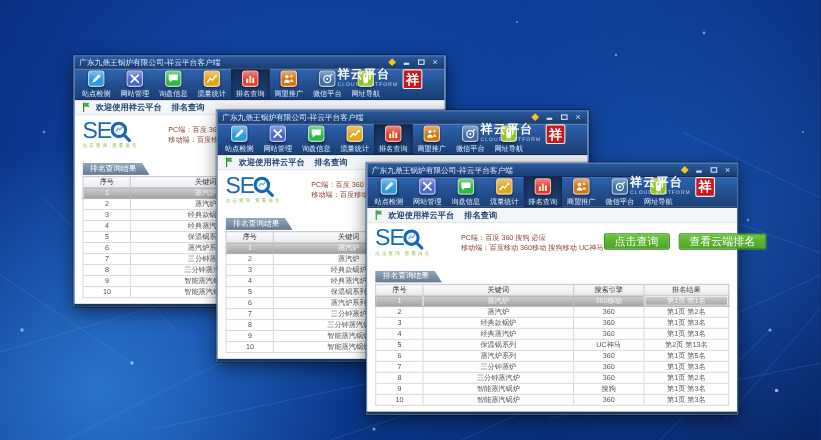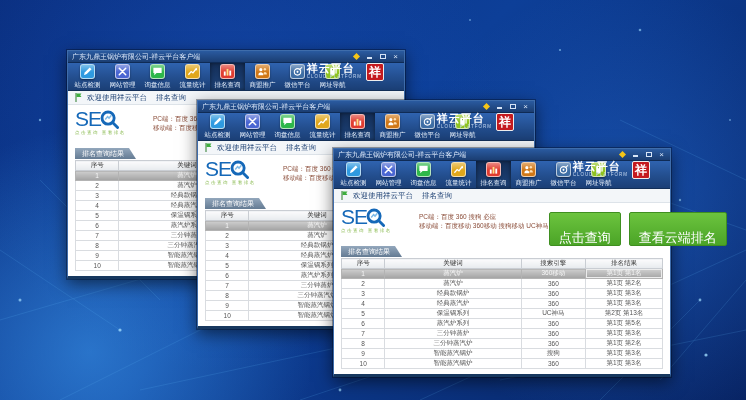--- a/index.html
+++ b/index.html
@@ -39,34 +39,34 @@
   .tb-ico::before{content:"";position:absolute;inset:0;border-radius:2px;background:linear-gradient(rgba(255,255,255,.38),rgba(255,255,255,0) 55%)}
   .tb-ico svg{width:11px;height:11px;position:relative}
   .tb-lab{font-size:6.5px;color:#e8f1fc;white-space:nowrap}
   .brand{position:absolute;right:20px;top:0;height:100%;display:flex;align-items:flex-start;gap:4px}
   .brand-name{font-size:11px;font-weight:bold;color:#fff;letter-spacing:1px;line-height:11px}
   .brand-sub{font-size:4.5px;color:#c6d8f0;letter-spacing:1px;line-height:5px}
   .brand-badge{width:18px;height:18px;background:#c41a1f;border:1px solid #eee;border-radius:2px;color:#fff;
     font-size:12px;font-weight:bold;display:flex;align-items:center;justify-content:center}
 
   .breadcrumb{height:14px;background:#f3f6f9;border-bottom:1px solid #dde3e9;display:flex;align-items:center;padding:0 7px;gap:5px}
-  .crumb-txt{font-size:7.5px;font-weight:normal;color:#1d4073;white-space:nowrap}
+  .crumb-txt{font-size:7.5px;font-weight:bold;color:#1d4073;white-space:nowrap}
   .crumb-page{margin-left:4px}
 
   .content{background:#fff;padding:4px 7px 5px}
   .seo-row{display:flex;align-items:flex-start;height:33px}
   .seo-logo{width:72px;flex:none}
   .seo-big{display:flex;align-items:center}
   .seo-se{font-size:21px;font-weight:normal;color:#1568b8;letter-spacing:-1px;line-height:20px}
   .seo-mag{width:19px;height:19px;margin-left:-1px}
   .seo-slogan{font-size:4.5px;color:#8bbb52;letter-spacing:1.5px;margin-top:1px;white-space:nowrap}
   .seo-info{margin:5px 0 0 6px;font-size:6.5px;color:#8a4c38;line-height:9px;white-space:nowrap}
   .seo-buttons{margin-left:auto;margin-top:5px;display:flex;gap:8px;flex:none}
-  .gbtn{height:15px;font-size:13px;color:#fff;background:linear-gradient(#6cc43e,#4ba427);
-    border:1px solid #3f8f20;border-radius:2px;padding:16px 9px;cursor:pointer;white-space:nowrap;
+  .gbtn{height:15px;font-size:10px;color:#fff;background:linear-gradient(#6cc43e,#4ba427);
+    border:1px solid #3f8f20;border-radius:2px;padding:0 9px;cursor:pointer;white-space:nowrap;
     font-family:"Liberation Sans","DejaVu Sans",sans-serif}
   .tab{display:inline-block;background:linear-gradient(#93a7bc,#647b93);color:#fff;font-size:7px;height:11px;
     line-height:11px;padding:0 12px 0 7px;margin-top:2px;
     clip-path:polygon(0 0,calc(100% - 7px) 0,100% 100%,0 100%)}
 
   table{width:100%;border-collapse:collapse;table-layout:fixed}
   th{height:9px;background:linear-gradient(#fbfbfc,#e7eaee);border:1px solid #c9cdd3;font-size:6.5px;font-weight:normal;color:#333;padding:0;cursor:default}
   td{height:9.5px;border:1px solid #d9dce0;font-size:6.5px;color:#555;text-align:center;padding:0 1px;overflow:hidden;white-space:nowrap}
   th:nth-child(1),td:nth-child(1){width:13.5%}
   th:nth-child(2),td:nth-child(2){width:42.5%}

